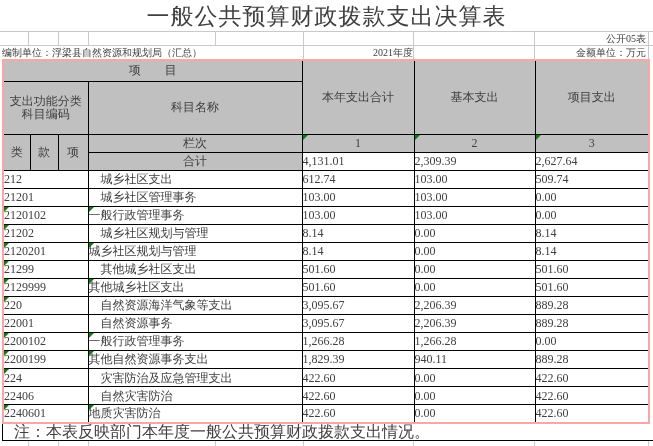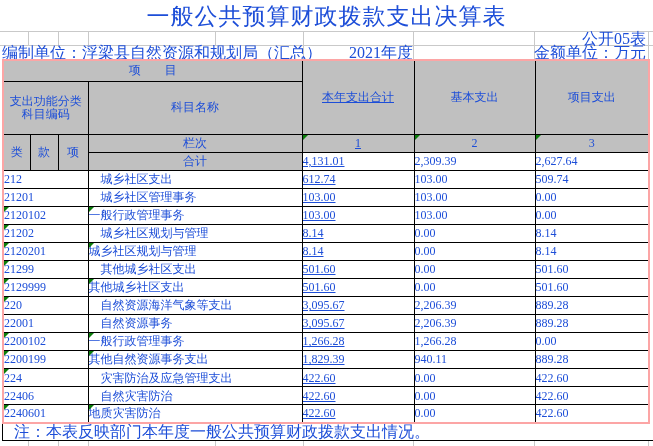--- a/index.html
+++ b/index.html
@@ -1,43 +1,43 @@
 <!DOCTYPE html>
 <html><head>
 <meta charset="utf-8">
 <style>
   html,body{margin:0;padding:0;background:#fff;}
   .canvas{
     position:relative;width:653px;height:446px;background:#fff;overflow:hidden;
-    font-family:"Liberation Serif","DejaVu Serif",serif;color:#1d4ed8;
+    font-family:"Liberation Serif","DejaVu Serif",serif;color:#404040;
   }
   
   .title{
     position:absolute;left:0;top:2px;width:653px;height:29px;
     text-align:center;font-size:23px;line-height:29px;letter-spacing:1px;white-space:nowrap;
   }
   
-  .meta{position:absolute;left:0;top:31px;width:653px;height:28px;font-size:16px;}
+  .meta{position:absolute;left:0;top:31px;width:653px;height:28px;font-size:10px;}
   .hline{position:absolute;height:1px;background:#c9c9c9;left:0;width:653px;}
   .vline{position:absolute;width:1px;background:#c9c9c9;}
   .form-no{position:absolute;right:7px;top:1px;height:13px;line-height:13px;}
   .prepared{position:absolute;left:2px;top:15px;height:13px;line-height:13px;}
   .year{position:absolute;left:303px;width:110px;top:15px;height:13px;line-height:13px;text-align:right;}
   .unit{position:absolute;right:7px;top:15px;height:13px;line-height:13px;}
   
   table.grid{
     position:absolute;left:2px;top:59px;width:646px;height:365px;
     border-collapse:collapse;table-layout:fixed;border:2px solid #fca5a5;
   }
   table.grid td{
     position:relative;border:1px solid #000;padding:0;font-size:12px;line-height:1.05;
     vertical-align:middle;overflow:hidden;white-space:nowrap;
   }
   td.hd{background:#c0c0c0;text-align:center;}
-  td.med-l{border-left-width:2px;text-decoration:underline;}
+  td.med-l{border-left-width:2px;}
   td.med-b{border-bottom-width:2px;}
   tr.rA{height:21px;} tr.rB{height:53px;} tr.rC{height:18px;} tr.rD{height:18px;}
   tr.data{height:18px;margin-left:10px;}
   td.code{text-align:left;padding-left:2px;}
   td.name{text-align:left;}
   td.name .txt{display:inline-block;padding-left:12px;}
   td.name .txt.ind{padding-left:0;}
   td.num{padding-right:3px;}
   .gt{ 
     position:absolute;left:0;top:0;width:0;height:0;border-style:solid;

